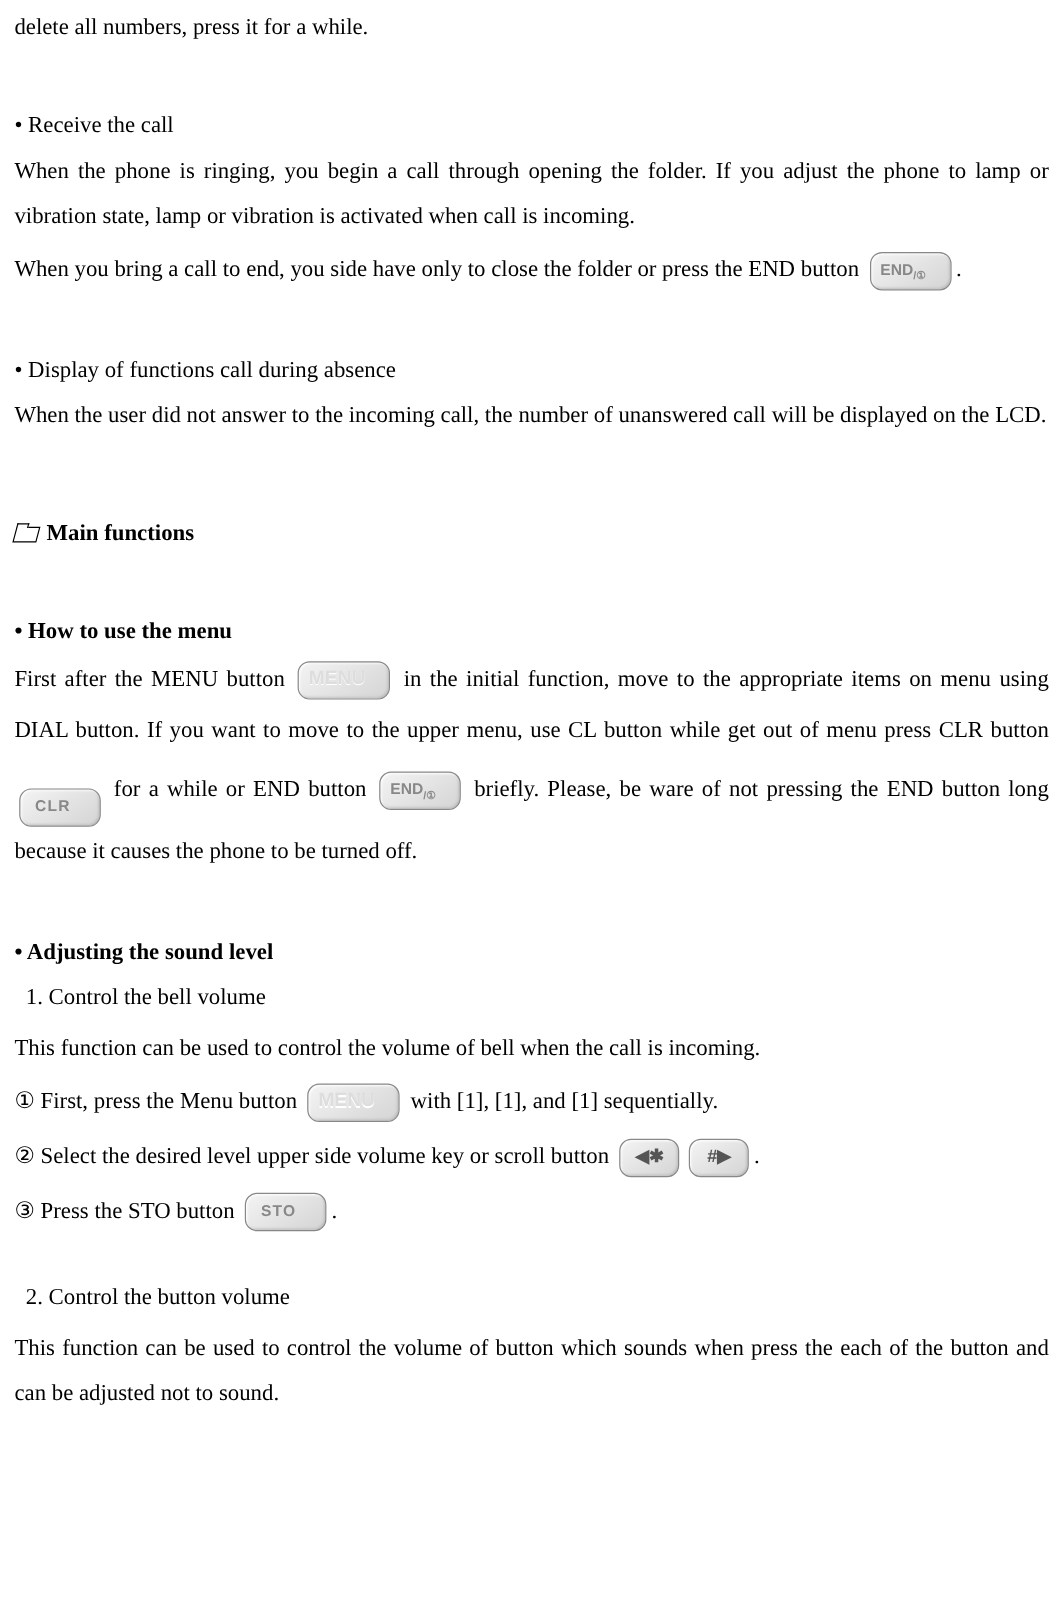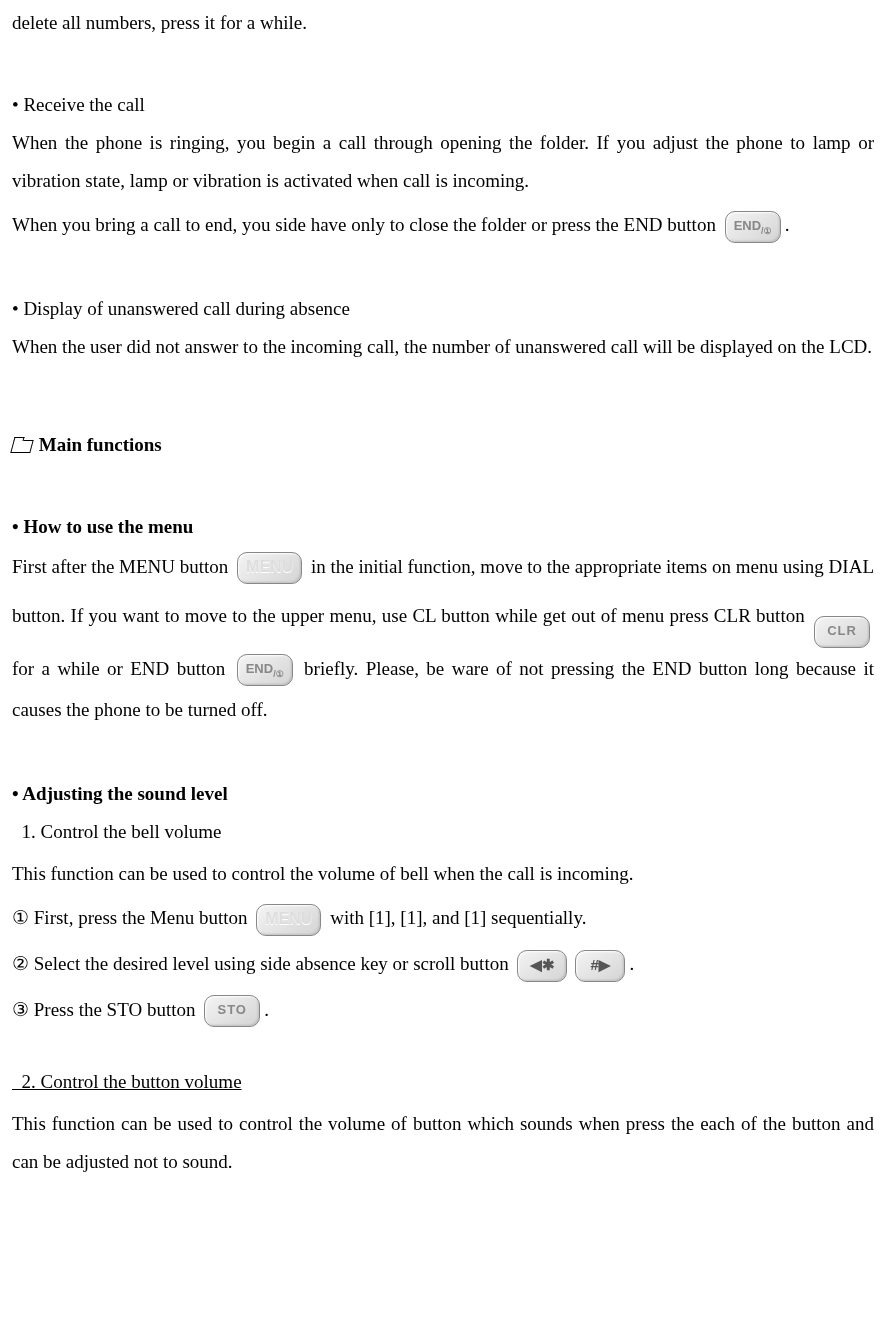--- a/index.html
+++ b/index.html
@@ -22,21 +22,21 @@
       margin-bottom: 0;
     }
     .bold {
       font-weight: bold;
     }
     .btn {
       display: inline-block;
       vertical-align: middle;
       border: 1.5px solid #888;
       border-radius: 10px;
-      padding: 4px 8px 4px 8px;
+      padding: 4px 20px 4px 8px;
       background: linear-gradient(145deg, #f4f4f4, #d4d4d4);
       min-width: 38px;
       height: 22px;
       line-height: 20px;
       text-align: center;
       font-family: Arial, sans-serif;
       font-size: 13px;
       font-weight: bold;
       color: #999;
       box-shadow: inset 1px 1px 2px #fff, inset -1px -1px 2px #bbb;
@@ -96,21 +96,21 @@
 
 <p class="para bullet-head">• Receive the call</p>
 <p class="para">When the phone is ringing, you begin a call through opening the folder. If you adjust the phone to lamp or vibration state, lamp or vibration is activated when call is incoming.</p>
 <p class="para flow">
   <span>When you bring a call to end, you side have only to close the folder or press the END button </span>
   <span class="btn end-btn">
     <span>END</span><span class="end-sub">/①</span>
   </span><span>.</span>
 </p>
 
-<p class="para bullet-head">• Display of unanswered call during absence</p>
+<p class="para bullet-head">• Display of functions call during absence</p>
 <p class="para">When the user did not answer to the incoming call, the number of unanswered call will be displayed on the LCD.</p>
 
 <div class="big-space"></div>
 <div class="big-space"></div>
 
 <p class="para bold">
   <span class="folder-icon"></span><span> Main functions</span>
 </p>
 
 <p class="para bullet-head bold">• How to use the menu</p>
@@ -130,25 +130,25 @@
 <p class="para" style="white-space:pre;">  1. Control the bell volume</p>
 <p class="para">This function can be used to control the volume of bell when the call is incoming.</p>
 
 <p class="para flow">
   <span class="circ">①</span><span> First, press the Menu button </span>
   <span class="btn menu-btn">MENU</span>
   <span> with [1], [1], and [1] sequentially.</span>
 </p>
 
 <p class="para flow">
-  <span class="circ">②</span><span> Select the desired level using side absence key or scroll button </span>
+  <span class="circ">②</span><span> Select the desired level upper side volume key or scroll button </span>
   <span class="btn scroll-left">◀✱</span><span class="btn scroll-right">#▶</span><span>.</span>
 </p>
 
 <p class="para flow">
   <span class="circ">③</span><span> Press the STO button </span>
   <span class="btn sto-btn">STO</span><span>.</span>
 </p>
 
 <div class="big-space"></div>
 
-<p class="para" style="white-space:pre;text-decoration:underline;">  2. Control the button volume</p>
+<p class="para" style="white-space:pre;">  2. Control the button volume</p>
 <p class="para">This function can be used to control the volume of button which sounds when press the each of the button and can be adjusted not to sound.</p>
 
 </body></html>

